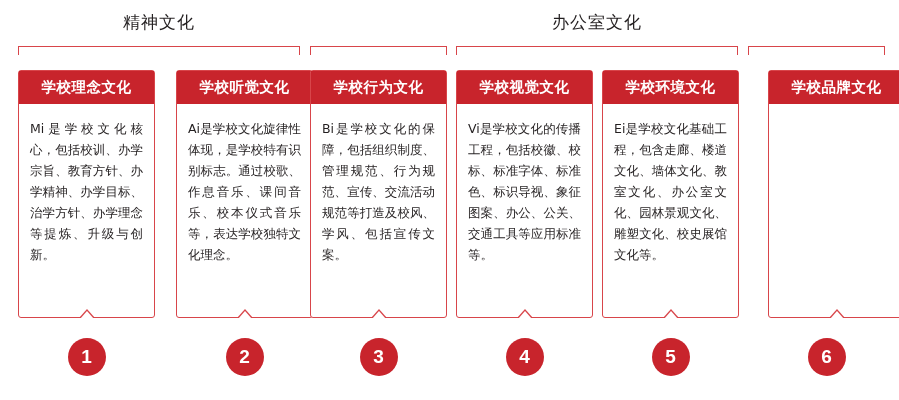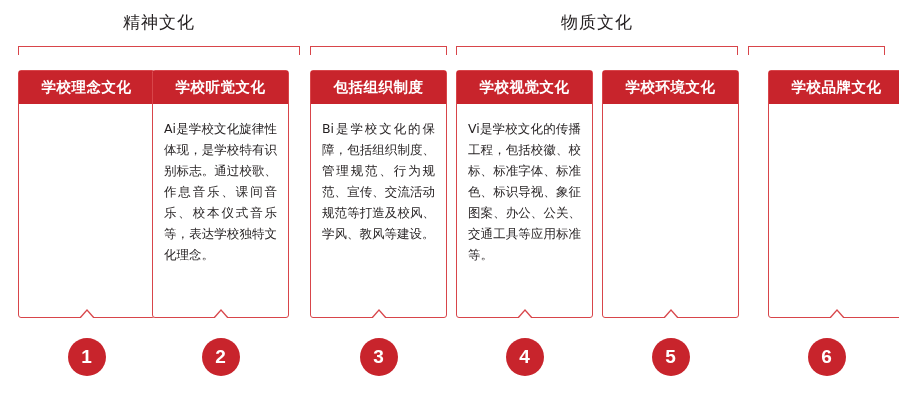--- a/index.html
+++ b/index.html
@@ -161,73 +161,75 @@
     <div class="group" style="left:18px; width:282px;">
       <div class="group-label">精神文化</div>
       <div class="group-rule"></div>
     </div>
 
     <div class="group" style="left:310px; width:137px;">
       <div class="group-rule"></div>
     </div>
 
     <div class="group" style="left:456px; width:282px;">
-      <div class="group-label">物质文化</div>
+      <div class="group-label">办公室文化</div>
       <div class="group-rule"></div>
     </div>
 
     <div class="group" style="left:748px; width:137px;">
       <div class="group-rule"></div>
     </div>
   </div>
 
   <div class="cols">
 
     <div class="col" style="left:18px;">
       <div class="card">
         <div class="card-head">学校理念文化</div>
+        <div class="card-body">Mi是学校文化核心，包括校训、办学宗旨、教育方针、办学精神、办学目标、治学方针、办学理念等提炼、升级与创新。</div>
         <div class="notch"></div>
         <div class="notch-inner"></div>
       </div>
       <div class="badge">1</div>
     </div>
 
-    <div class="col" style="left:152px;">
+    <div class="col" style="left:176px;">
       <div class="card">
         <div class="card-head">学校听觉文化</div>
         <div class="card-body">Ai是学校文化旋律性体现，是学校特有识别标志。通过校歌、作息音乐、课间音乐、校本仪式音乐等，表达学校独特文化理念。</div>
         <div class="notch"></div>
         <div class="notch-inner"></div>
       </div>
       <div class="badge">2</div>
     </div>
 
     <div class="col" style="left:310px;">
       <div class="card">
-        <div class="card-head">包括组织制度</div>
-        <div class="card-body">Bi是学校文化的保障，包括组织制度、管理规范、行为规范、宣传、交流活动规范等打造及校风、学风、教风等建设。</div>
+        <div class="card-head">学校行为文化</div>
+        <div class="card-body">Bi是学校文化的保障，包括组织制度、管理规范、行为规范、宣传、交流活动规范等打造及校风、学风、包括宣传文案。</div>
         <div class="notch"></div>
         <div class="notch-inner"></div>
       </div>
       <div class="badge">3</div>
     </div>
 
     <div class="col" style="left:456px;border-radius:29px;">
       <div class="card">
         <div class="card-head">学校视觉文化</div>
         <div class="card-body">Vi是学校文化的传播工程，包括校徽、校标、标准字体、标准色、标识导视、象征图案、办公、公关、交通工具等应用标准等。</div>
         <div class="notch"></div>
         <div class="notch-inner"></div>
       </div>
       <div class="badge">4</div>
     </div>
 
     <div class="col" style="left:602px;">
       <div class="card">
         <div class="card-head">学校环境文化</div>
+        <div class="card-body">Ei是学校文化基础工程，包含走廊、楼道文化、墙体文化、教室文化、办公室文化、园林景观文化、雕塑文化、校史展馆文化等。</div>
         <div class="notch"></div>
         <div class="notch-inner"></div>
       </div>
       <div class="badge">5</div>
     </div>
 
     <div class="col" style="left:748px;padding-left:20px;">
       <div class="card">
         <div class="card-head">学校品牌文化</div>
         <div class="notch"></div>

